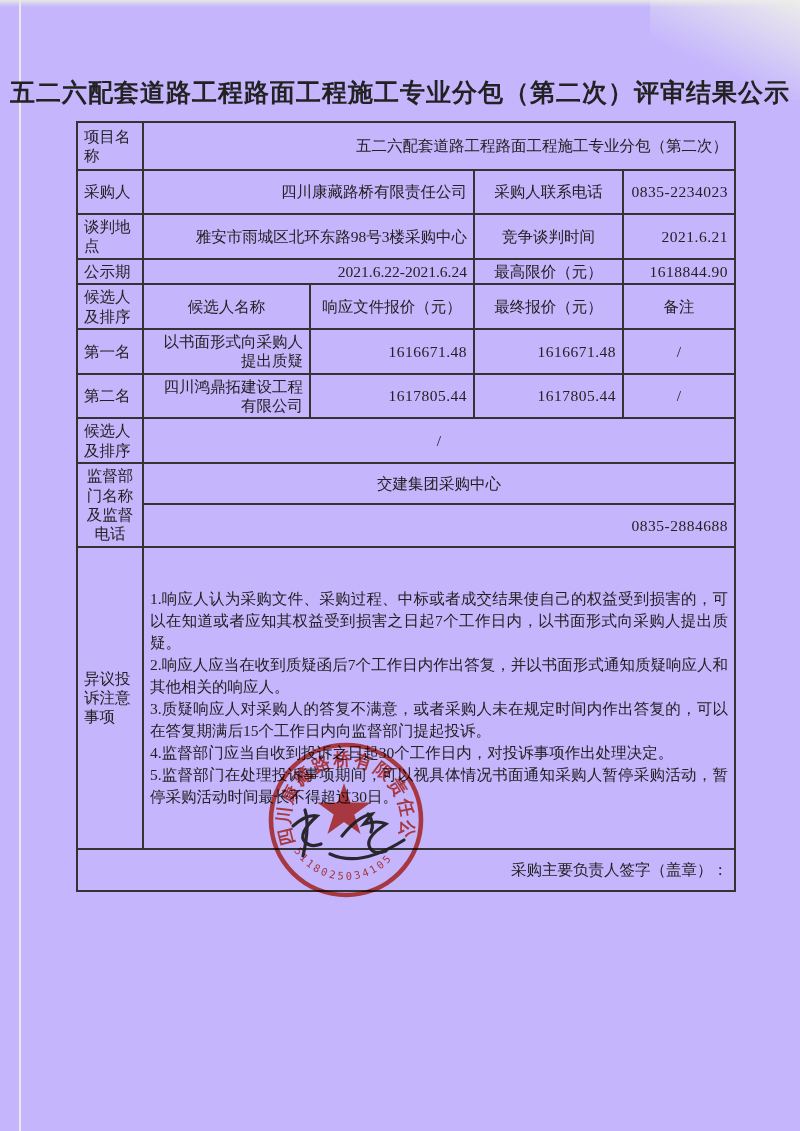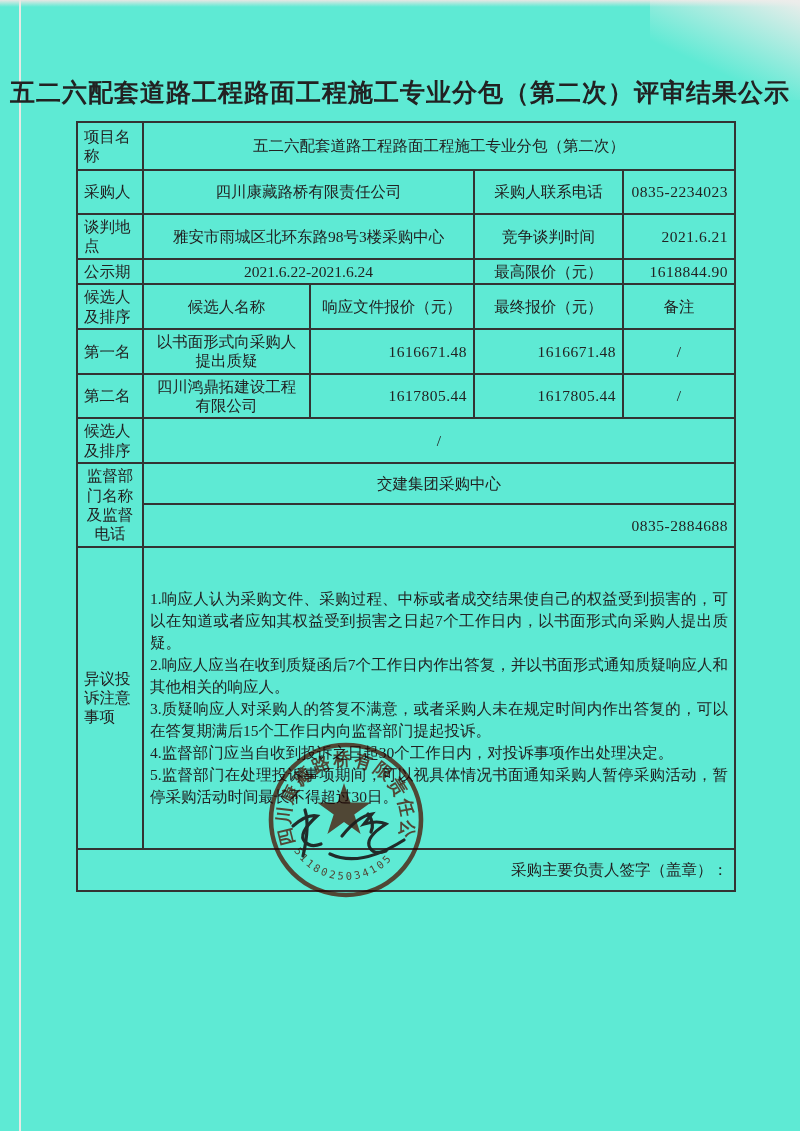--- a/index.html
+++ b/index.html
@@ -4,21 +4,21 @@
 <style>
   * { margin: 0; padding: 0; box-sizing: border-box; }
   html, body { background: #ffffff; }
   body { font-family: "Liberation Serif", "DejaVu Serif", serif; color: #1f1f1f; }
 
   .page {
     position: relative;
     width: 800px;
     height: 1131px;
     margin: 0 auto;
-    background: #5eead4;
+    background: #c4b5fd;
     overflow: hidden;
   }
   .edge-top {
     position: absolute; top: 0; left: 0; right: 0; height: 7px;
     background: linear-gradient(#e7e7e4, rgba(251,251,250,0));
   }
   .edge-left {
     position: absolute; left: 19px; top: 0; width: 2px; height: 100%;
     background: #e9e9e5;
   }
@@ -47,21 +47,21 @@
   }
   table.results td {
     border: 2px solid #333;
     font-size: 15.5px;
     vertical-align: middle;
     padding: 2px 6px;
     line-height: 1.25;
     color: #222;
   }
   td.lab   { padding-left: 5px; padding-right: 3px; }
-  td.val   { padding-left: 8px; text-align: center; border-radius: 14px; }
+  td.val   { padding-left: 8px; text-align: right; border-radius: 14px; }
   td.cen   { text-align: center; padding-left: 3px; padding-right: 3px; }
   td.num   { text-align: right; letter-spacing: 0.5px; }
   td.note-cell { padding: 0 9px; }
   .note-lines div { line-height: 22px; text-align: justify; }
   td.sig-cell { padding-left: 8px; text-align: right; }
 
   
   .stamp {
     position: absolute; left: 264px; top: 741px;
     width: 164px; height: 160px;

